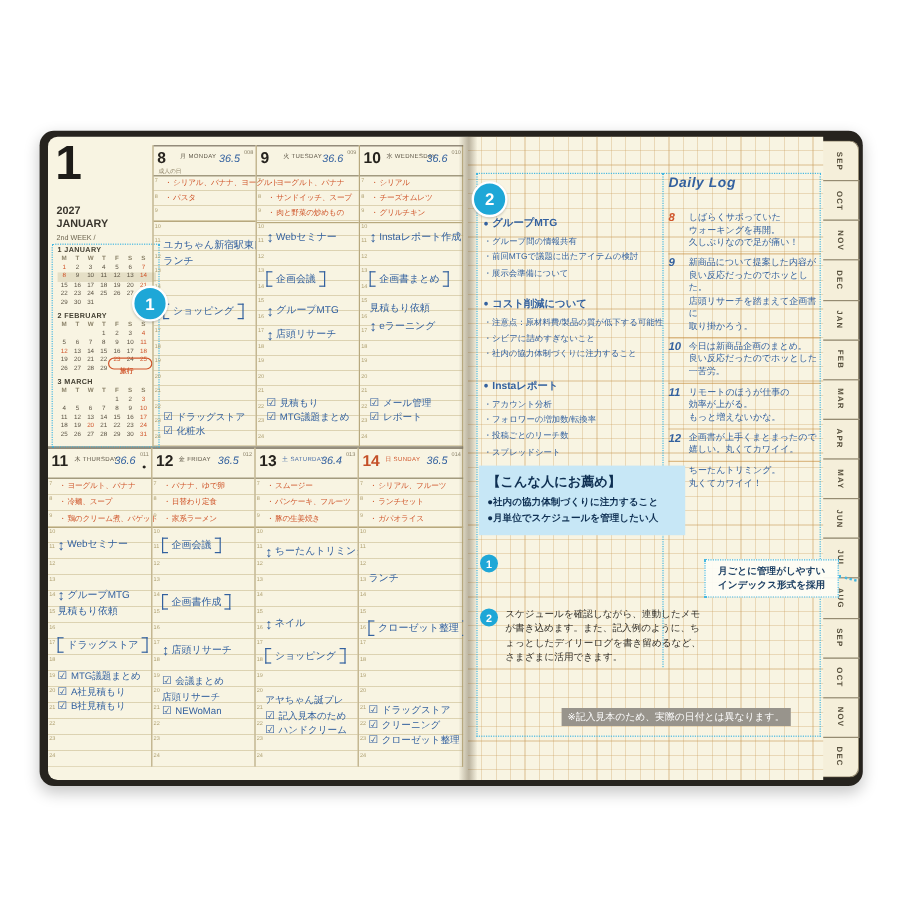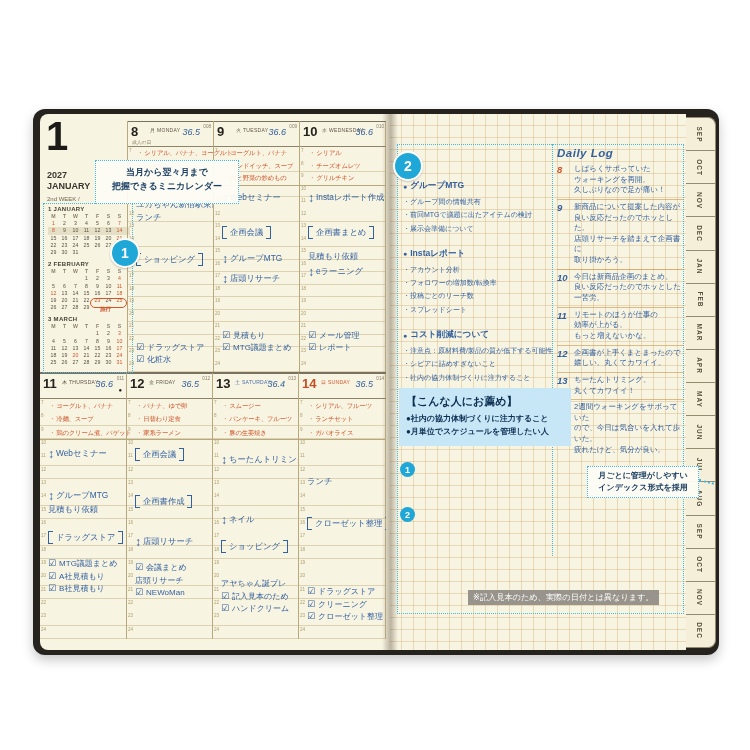--- a/index.html
+++ b/index.html
@@ -83,21 +83,21 @@
   
   #memo-frame{position:absolute;left:397px;top:144px;width:287px;height:470px;border:1.5px dotted #45b8e2;box-sizing:border-box;}
   #memo-divider{position:absolute;left:552px;top:144px;width:0;height:412px;border-left:1.5px dotted #45b8e2;}
   #memo{position:absolute;left:403px;top:180px;width:148px;}
   .msec{margin-bottom:13px;}
   .msec-title{display:flex;gap:3px;align-items:center;font-size:8.6px;font-weight:bold;color:#33619f;margin-bottom:3px;white-space:nowrap;}
   .msec-bullet{font-size:7px;color:#33619f;}
   .mitem{font-size:7px;color:#33619f;line-height:1.9;white-space:nowrap;}
   
   #dailylog{position:absolute;left:557px;top:147px;width:127px;}
-  #dl-title{font-size:11.5px;font-weight:bold;font-style:italic;color:#33619f;margin-bottom:3px;letter-spacing:.5px;}
+  #dl-title{font-size:11.5px;font-weight:bold;font-style:italic;color:#33619f;margin-bottom:15px;letter-spacing:.5px;}
   .dl-entry{display:flex;gap:4px;padding:2px 0 3px 0;border-bottom:1px solid rgba(196,140,60,.55);}
   .dl-entry:last-child{border-bottom:none;}
   .dl-day{flex:0 0 13px;font-size:9.5px;font-weight:bold;font-style:italic;color:#33619f;}
   .dl-day.red{color:#d0552b;}
   .dl-text{font-size:7.5px;line-height:1.42;color:#33619f;white-space:pre-line;}
   
   #recommend{position:absolute;left:399px;top:388px;width:172px;background:#c7e7f6;padding:6px 7px 7px 7px;box-sizing:border-box;}
   #recommend .rtitle{font-size:11px;font-weight:bold;color:#0e2f52;margin-bottom:4px;}
   #recommend .rbullet{font-size:8px;font-weight:bold;color:#0e2f52;line-height:1.6;white-space:nowrap;}
   .expl{position:absolute;display:flex;gap:6px;width:190px;}
@@ -821,35 +821,35 @@
           <span class="msec-bullet">●</span>
           <span>グループMTG</span>
         </div>
         <div class="mitem">・グループ間の情報共有</div>
         <div class="mitem">・前回MTGで議題に出たアイテムの検討</div>
         <div class="mitem">・展示会準備について</div>
       </div>
       <div class="msec">
         <div class="msec-title">
           <span class="msec-bullet">●</span>
+          <span>コスト削減について</span>
+        </div>
+        <div class="mitem">・注意点：原材料費/製品の質が低下する可能性</div>
+        <div class="mitem">・シビアに詰めすぎないこと</div>
+        <div class="mitem">・社内の協力体制づくりに注力すること</div>
+      </div>
+      <div class="msec">
+        <div class="msec-title">
+          <span class="msec-bullet">●</span>
           <span>Instaレポート</span>
         </div>
         <div class="mitem">・アカウント分析</div>
         <div class="mitem">・フォロワーの増加数/転換率</div>
         <div class="mitem">・投稿ごとのリーチ数</div>
         <div class="mitem">・スプレッドシート</div>
-      </div>
-      <div class="msec">
-        <div class="msec-title">
-          <span class="msec-bullet">●</span>
-          <span>コスト削減について</span>
-        </div>
-        <div class="mitem">・注意点：原材料費/製品の質が低下する可能性</div>
-        <div class="mitem">・シビアに詰めすぎないこと</div>
-        <div class="mitem">・社内の協力体制づくりに注力すること</div>
       </div>
     </div>
   <div id="dailylog">
     <div id="dl-title">Daily Log</div>
     <div id="dl-entries">
         <div class="dl-entry">
           <span class="dl-day red">8</span>
           <span class="dl-text">しばらくサボっていた
 ウォーキングを再開。
 久しぶりなので足が痛い！</span>
@@ -876,46 +876,37 @@
         <div class="dl-entry">
           <span class="dl-day">12</span>
           <span class="dl-text">企画書が上手くまとまったので
 嬉しい。丸くてカワイイ。</span>
         </div>
         <div class="dl-entry">
           <span class="dl-day">13</span>
           <span class="dl-text">ちーたんトリミング。
 丸くてカワイイ！</span>
         </div>
-        <div class="dl-entry">
-          <span class="dl-day red">14</span>
-          <span class="dl-text">2週間ウォーキングをサボっていた
-ので、今日は気合いを入れて歩いた。
-疲れたけど、気分が良い。</span>
-        </div>
       </div>
   </div>
 
-  <div id="callout-minical" class="callout">
-    <span>当月から翌々月まで</span><br>
-    <span>把握できるミニカレンダー</span>
-  </div>
   <div id="badge-1" class="badge">1</div>
   <div id="badge-2" class="badge">2</div>
 
   <div id="recommend">
     <div class="rtitle">【こんな人にお薦め】</div>
     <div class="rbullet">●社内の協力体制づくりに注力すること</div>
     <div class="rbullet">●月単位でスケジュールを管理したい人</div>
   </div>
   <div id="expl-1" class="expl">
     <div class="expl-badge">1</div>
   </div>
   <div id="expl-2" class="expl">
     <div class="expl-badge">2</div>
+    <div class="expl-text">スケジュールを確認しながら、連動したメモが書き込めます。また、記入例のように、ちょっとしたデイリーログを書き留めるなど、さまざまに活用できます。</div>
   </div>
   <div id="callout-index" class="callout">
     <span>月ごとに管理がしやすい</span><br>
     <span>インデックス形式を採用</span>
   </div>
   <div id="callout-index-tail"></div>
   <div id="disclaimer">※記入見本のため、実際の日付とは異なります。</div>
 </div>
 
 </body></html>

